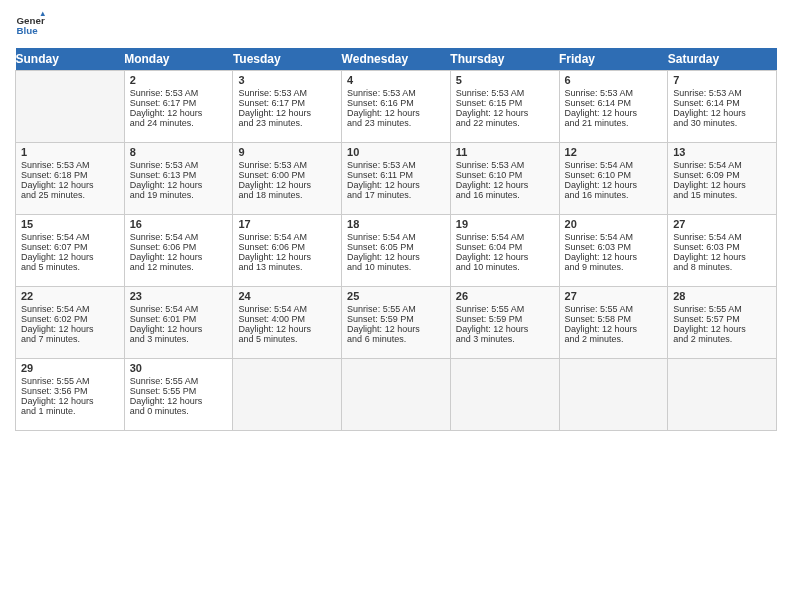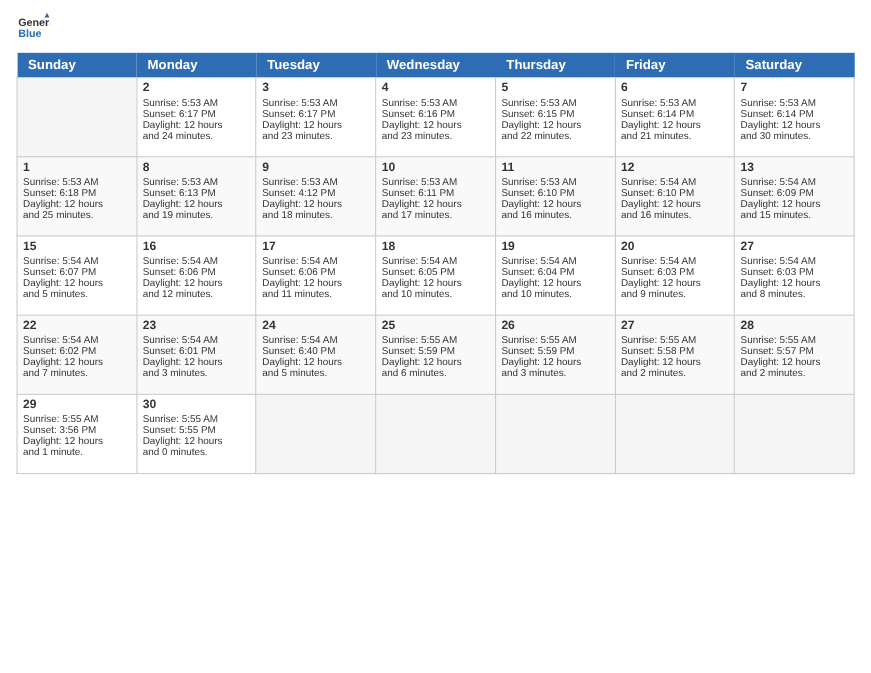--- a/index.html
+++ b/index.html
@@ -45,21 +45,21 @@
     }
     table {
       width: 100%;
       border-collapse: collapse;
       table-layout: fixed;
     }
     th {
       background-color: #2e6db4;
       color: white;
       text-align: left;
-      padding: 4px 10px;
+      padding: 4px 0;
       font-size: 12px;
       font-weight: bold;
     }
     td {
       border: 1px solid #ccc;
       vertical-align: top;
       padding: 3px 5px;
       font-size: 9px;
       color: #333;
       height: 72px;
@@ -165,21 +165,21 @@
           <td>
             <span class="day-num">8</span>
             <div>Sunrise: 5:53 AM</div>
             <div>Sunset: 6:13 PM</div>
             <div>Daylight: 12 hours</div>
             <div>and 19 minutes.</div>
           </td>
           <td>
             <span class="day-num">9</span>
             <div>Sunrise: 5:53 AM</div>
-            <div>Sunset: 4:12 PM</div>
+            <div>Sunset: 6:00 PM</div>
             <div>Daylight: 12 hours</div>
             <div>and 18 minutes.</div>
           </td>
           <td>
             <span class="day-num">10</span>
             <div>Sunrise: 5:53 AM</div>
             <div>Sunset: 6:11 PM</div>
             <div>Daylight: 12 hours</div>
             <div>and 17 minutes.</div>
           </td>
@@ -218,21 +218,21 @@
             <div>Sunrise: 5:54 AM</div>
             <div>Sunset: 6:06 PM</div>
             <div>Daylight: 12 hours</div>
             <div>and 12 minutes.</div>
           </td>
           <td>
             <span class="day-num">17</span>
             <div>Sunrise: 5:54 AM</div>
             <div>Sunset: 6:06 PM</div>
             <div>Daylight: 12 hours</div>
-            <div>and 11 minutes.</div>
+            <div>and 13 minutes.</div>
           </td>
           <td>
             <span class="day-num">18</span>
             <div>Sunrise: 5:54 AM</div>
             <div>Sunset: 6:05 PM</div>
             <div>Daylight: 12 hours</div>
             <div>and 10 minutes.</div>
           </td>
           <td>
             <span class="day-num">19</span>
@@ -267,21 +267,21 @@
           <td>
             <span class="day-num">23</span>
             <div>Sunrise: 5:54 AM</div>
             <div>Sunset: 6:01 PM</div>
             <div>Daylight: 12 hours</div>
             <div>and 3 minutes.</div>
           </td>
           <td>
             <span class="day-num">24</span>
             <div>Sunrise: 5:54 AM</div>
-            <div>Sunset: 6:40 PM</div>
+            <div>Sunset: 4:00 PM</div>
             <div>Daylight: 12 hours</div>
             <div>and 5 minutes.</div>
           </td>
           <td>
             <span class="day-num">25</span>
             <div>Sunrise: 5:55 AM</div>
             <div>Sunset: 5:59 PM</div>
             <div>Daylight: 12 hours</div>
             <div>and 6 minutes.</div>
           </td>

